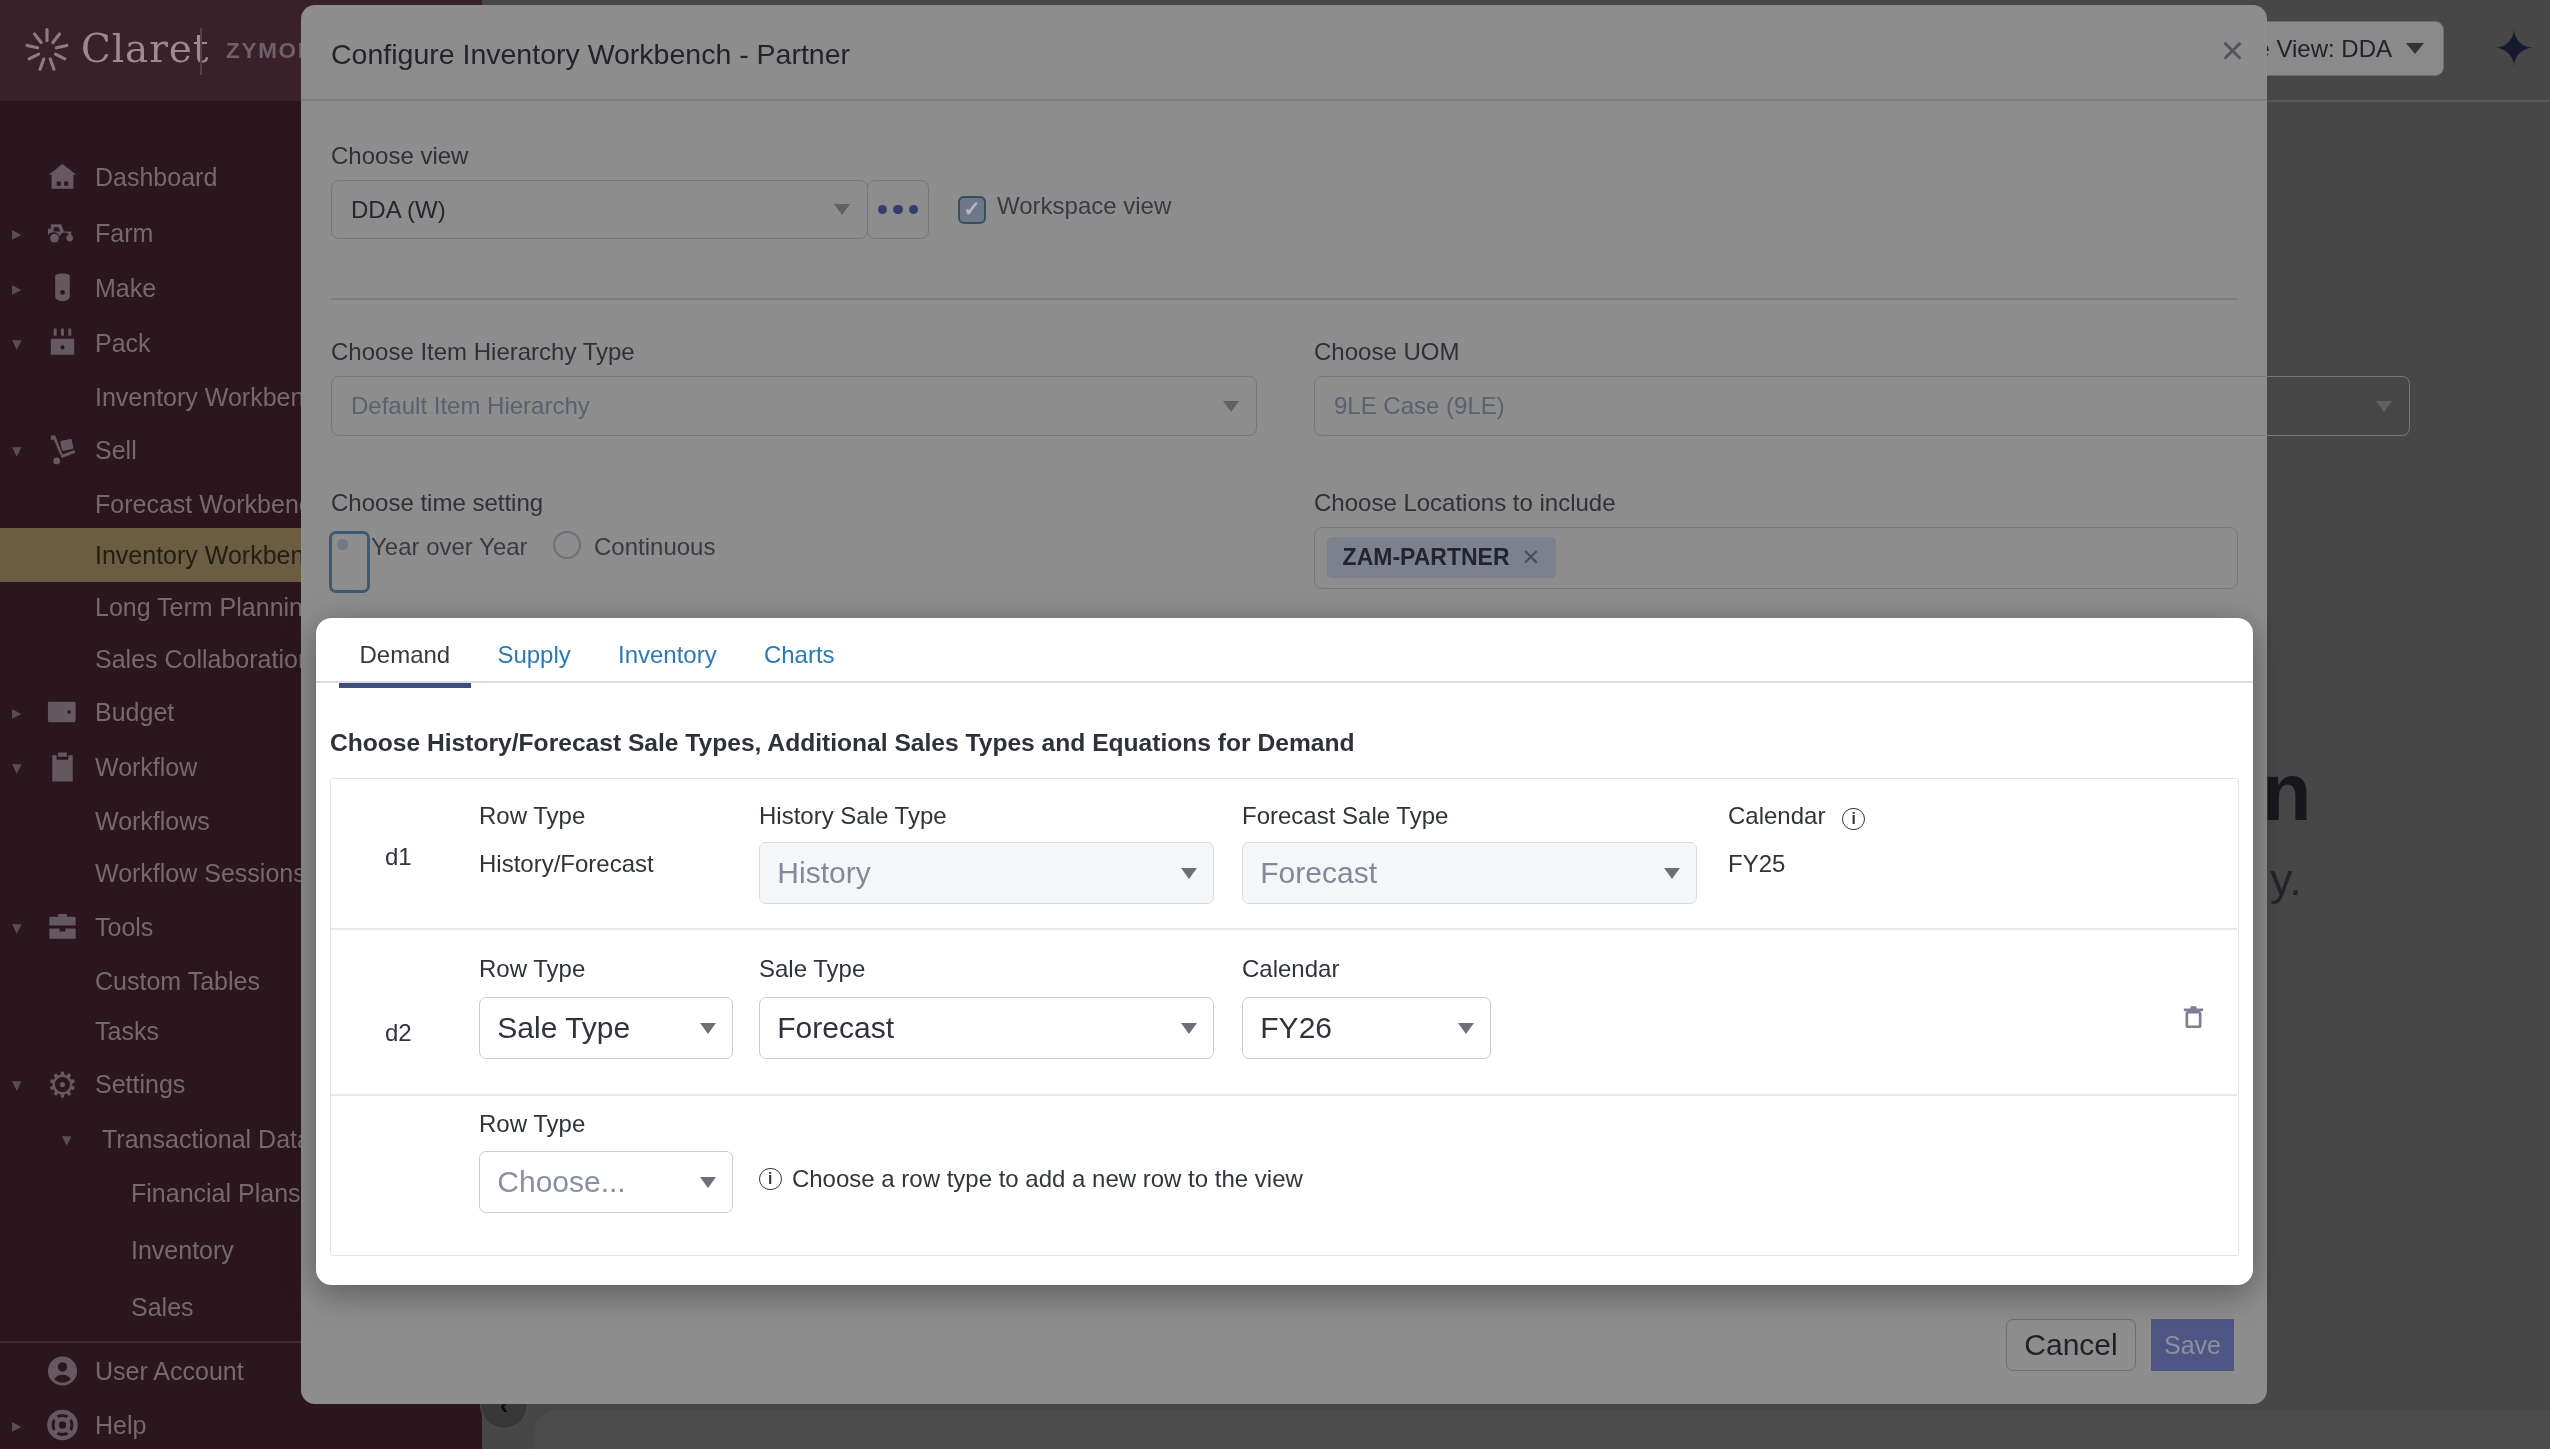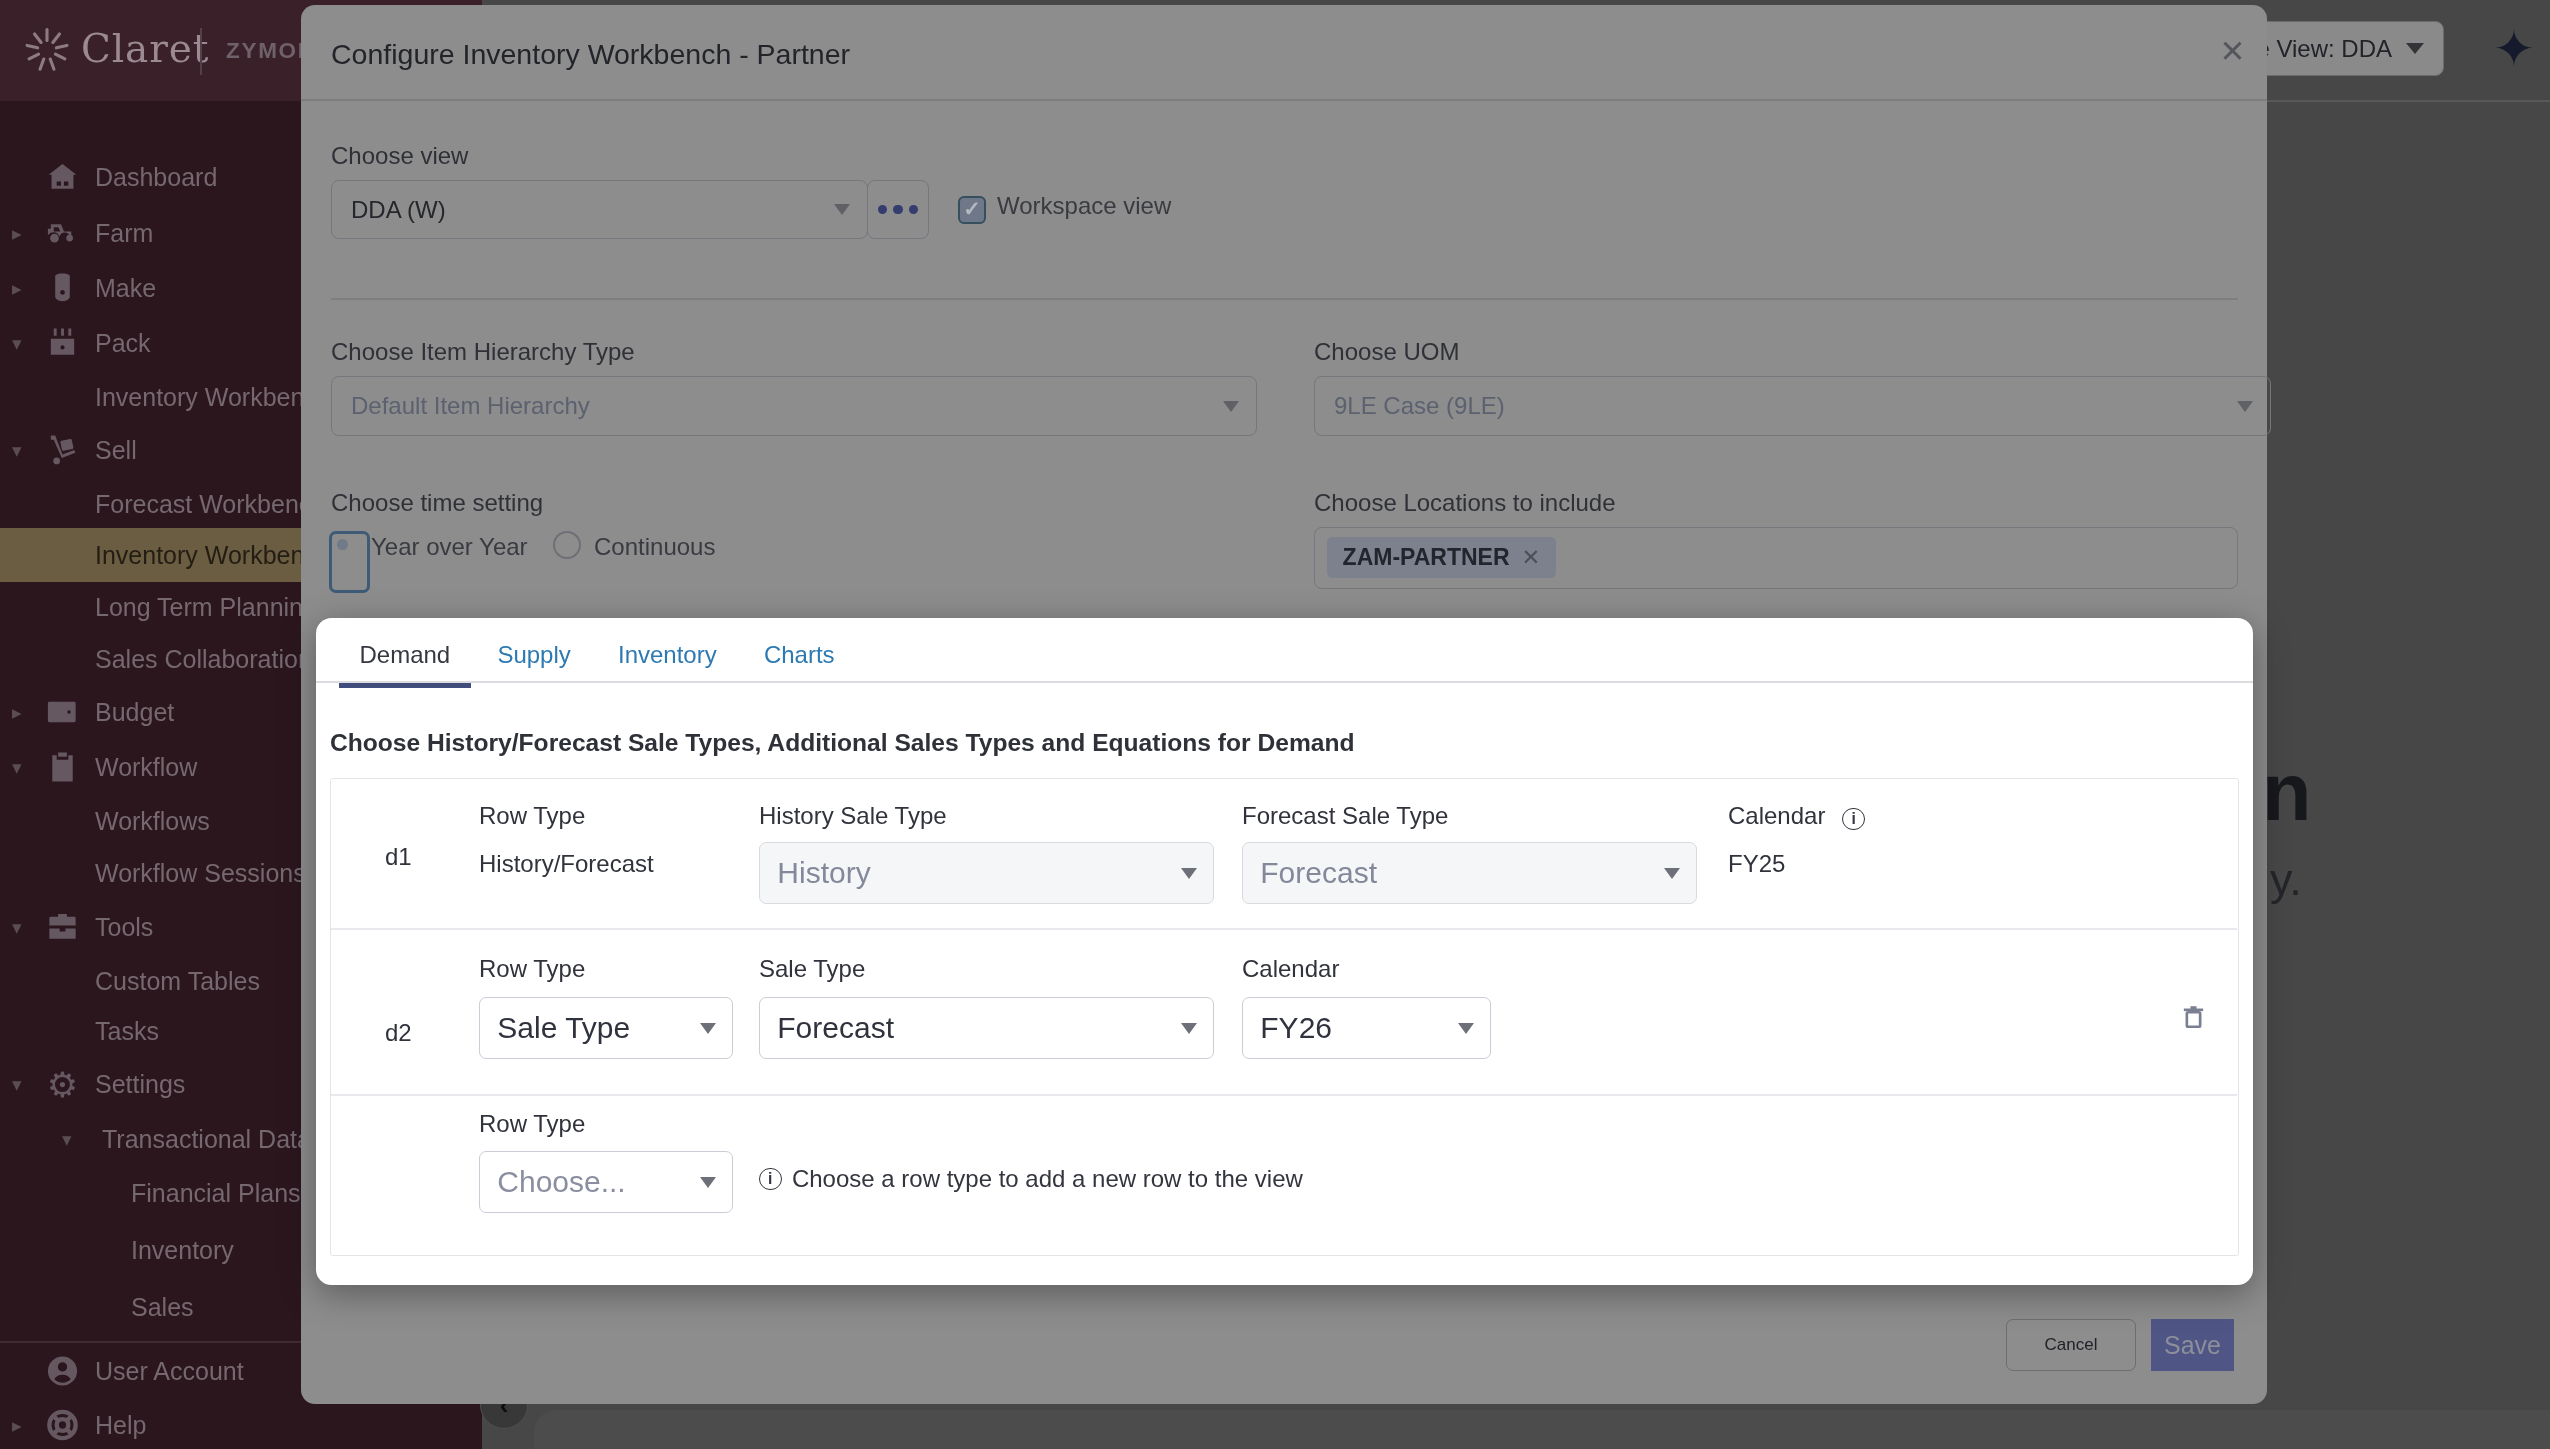--- a/index.html
+++ b/index.html
@@ -74,21 +74,21 @@
   .radio.sel::after{content:"";position:absolute;left:5.2px;top:5.2px;width:10.4px;height:10.4px;
     border-radius:50%;background:#707a88;}
   .radio.unsel{border:2.6px solid #6e7076;}
   .radio-label{position:absolute;font-size:24px;color:#393b41;}
   .loc-box{position:absolute;border:1.7px solid #75777d;border-radius:7.8px;box-sizing:border-box;}
   .chip{position:absolute;background:#7d818d;border-radius:5.2px;display:flex;align-items:center;
     gap:12px;padding:0 15.6px;height:41px;font-size:23px;font-weight:700;color:#23252e;}
   .chip .x{font-size:22.5px;color:#4c4f59;font-weight:400;}
   .btn-cancel{position:absolute;border:1.7px solid #6e6e6e;border-radius:7px;background:#8d8d8d;
     box-sizing:border-box;display:flex;align-items:center;justify-content:center;
-    font-size:17px;color:#202227;}
+    font-size:30px;color:#202227;}
   .btn-save{position:absolute;border-radius:0;background:#4f5685;display:flex;
     align-items:center;justify-content:center;font-size:25px;color:#8c8f99;font-weight:500;}
 
   
   .panel{left:316px;top:618px;width:1937px;height:667px;background:#ffffff;
     border-radius:15.6px;box-shadow:0 8.6px 35px rgba(0,0,0,0.35);}
   .tabs{position:absolute;left:22.5px;top:0;display:flex;}
   .tab{position:relative;padding:22.5px 21px 19px 21px;margin-right:5.2px;font-size:24px;
     color:#2d79b2;}
   .tab.active{color:#353841;font-weight:500;}
@@ -299,21 +299,21 @@
     <div class="chk-label" style="left:696px;top:187px">Workspace view</div>
 
     <div class="modal-hdiv" style="top:293px;left:30px;width:1907px;background:#7e7e7e"></div>
 
     <div class="m-label" style="left:30px;top:333px">Choose Item Hierarchy Type</div>
     <div class="m-sel disabled" style="left:30px;top:371px;width:926px;height:60px">
       <span>Default Item Hierarchy</span>
       <span class="car"></span>
     </div>
     <div class="m-label" style="left:1013px;top:333px">Choose UOM</div>
-    <div class="m-sel disabled" style="left:1013px;top:371px;width:957px;height:60px">
+    <div class="m-sel disabled" style="left:1013px;top:371px;width:1096px;height:60px">
       <span>9LE Case (9LE)</span>
       <span class="car"></span>
     </div>
 
     <div class="m-label" style="left:30px;top:484px">Choose time setting</div>
     <div class="radio sel" style="left:28px;top:526px"></div>
     <div class="radio-label" style="left:70px;top:528px">Year over Year</div>
     <div class="radio unsel" style="left:252px;top:526px"></div>
     <div class="radio-label" style="left:293px;top:528px">Continuous</div>
 

